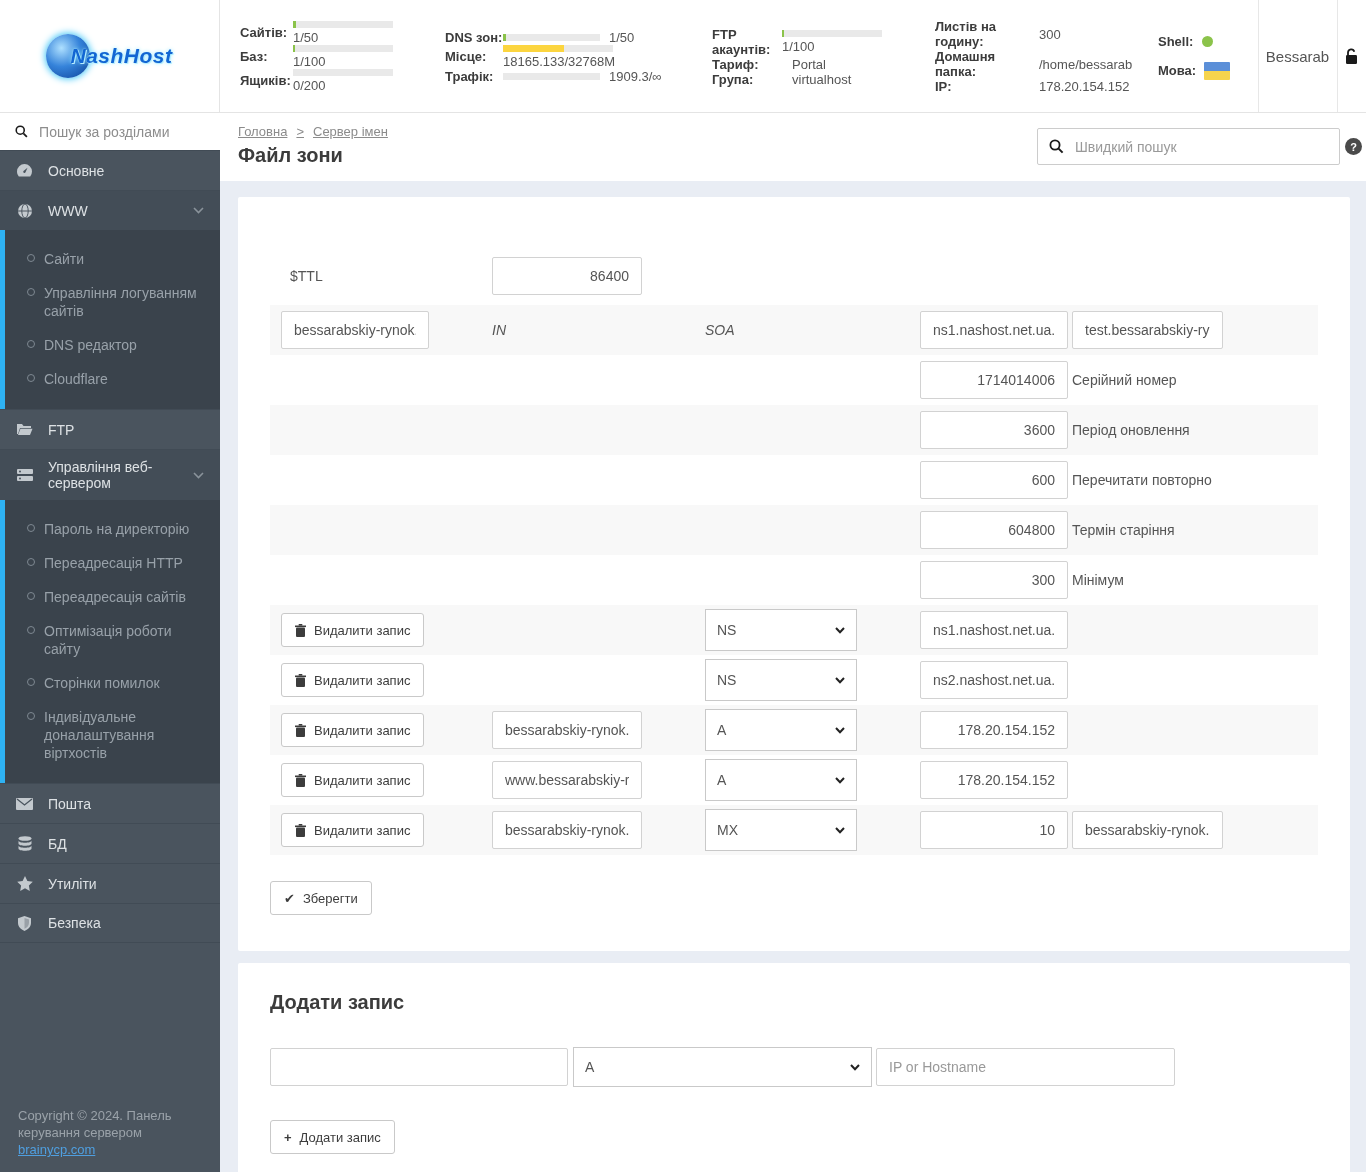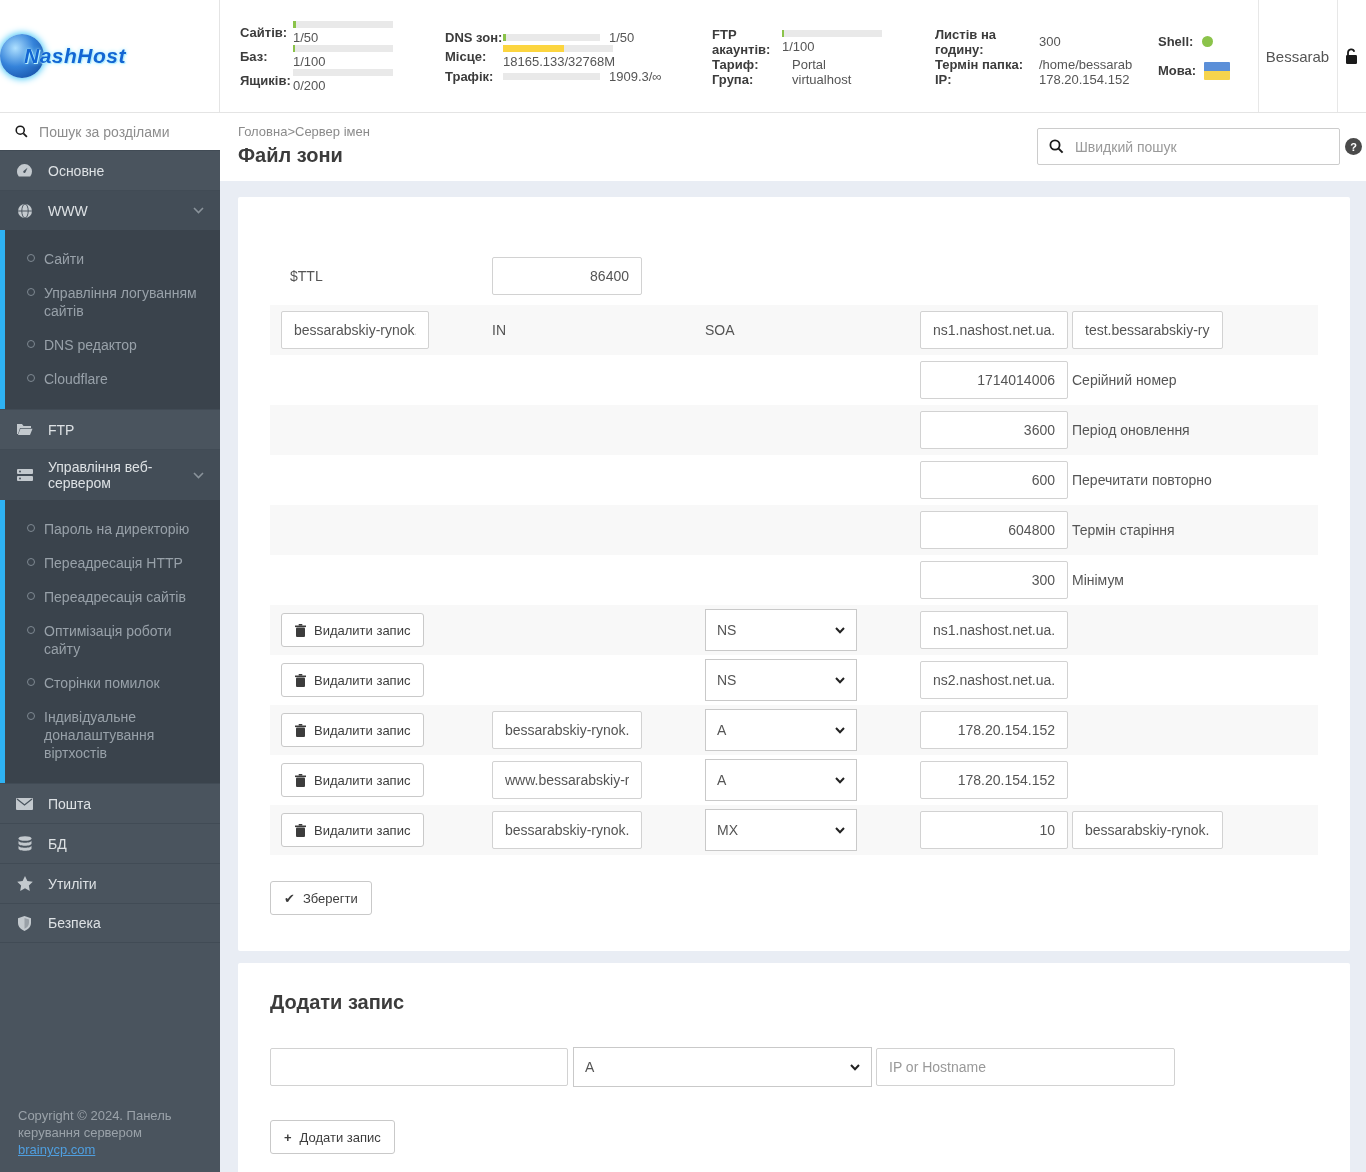--- a/index.html
+++ b/index.html
@@ -1,21 +1,21 @@
 <!DOCTYPE html>
 <html><head>
 <meta charset="utf-8">
 <style>
   * { margin:0; padding:0; box-sizing:border-box; }
   html,body { width:1366px; height:1172px; }
   body { font-family:"Liberation Sans", sans-serif; background:#e9edf4; overflow:hidden; }
   .page { display:grid; grid-template-columns:220px 1146px; grid-template-rows:113px 1059px; width:1366px; height:1172px; }
 
   
-  .logo-cell { background:#fff; border-right:1px solid #e4e4e4; border-bottom:1px solid #e4e4e4; display:flex; align-items:center; }
+  .logo-cell { background:#fff; border-right:1px solid #e4e4e4; border-bottom:1px solid #e4e4e4; display:flex; align-items:center; justify-content:center; }
   .logo { display:flex; align-items:center; cursor:pointer; }
   .logo-globe { width:44px; height:44px; border-radius:50%; flex:none;
     background:radial-gradient(circle at 35% 32%, #aee0ff 0%, #3583da 45%, #0a3f96 100%);
     box-shadow:0 0 7px 1px #3ec6f8; }
   .logo-text { margin-left:-20px; font-size:21px; font-weight:bold; font-style:italic; color:#1266d3;
     text-shadow:0 0 4px #8fe7ff, 0 0 1px #ffffff, 1px 1px 0 #bff0ff; letter-spacing:.5px; }
 
   
   .header { background:#fff; border-bottom:1px solid #e4e4e4; position:relative; font-size:13px; }
   .hgroup { position:absolute; top:0; height:113px; display:flex; flex-direction:column; justify-content:center; }
@@ -43,21 +43,21 @@
   .chev { margin-left:auto; }
   .submenu { background:#3a434c; border-left:5px solid #2eb2f3; padding:12px 0 13px; }
   .submenu-item { display:flex; gap:9px; padding:8px 14px 8px 22px; color:#98a1a9; font-size:14px; line-height:18px; cursor:pointer; align-items:flex-start; }
   .bullet { width:8px; height:8px; border:1px solid #7e8891; border-radius:50%; flex:none; margin-top:4px; }
   .side-footer { margin-top:auto; padding:0 18px 14px; font-size:13px; color:#9aa2a9; line-height:17px; }
   .side-footer a { color:#4f9fe0; cursor:pointer; text-decoration:underline; }
 
   
   .main { display:flex; flex-direction:column; background:#e9edf4; overflow:hidden; }
   .topbar { background:#fff; height:68px; padding:11px 16px 0 18px; position:relative; flex:none; }
-  .breadcrumb { font-size:13px; color:#8b8b8b; display:flex; align-items:center; }
+  .breadcrumb { font-size:13px; color:#8b8b8b; display:flex; gap:9px; align-items:center;text-decoration:underline; }
   .breadcrumb .crumb { cursor:pointer; }
   .page-title { font-size:20px; font-weight:bold; color:#3c3c3c; margin-top:5px; }
   .quick-search { position:absolute; right:26px; top:15px; width:303px; height:37px; border:1px solid #ccc; border-radius:2px; display:flex; align-items:center; padding:0 11px; gap:11px; background:#fff; }
   .quick-search input { border:none; outline:none; flex:1; font-size:14px; color:#555; font-family:inherit; }
   .quick-search input::placeholder { color:#999; }
   .help-circle { position:absolute; right:4px; top:25px; width:17px; height:17px; border-radius:50%; background:#4a4a4a; color:#fff; font-size:11px; font-weight:bold; display:flex; align-items:center; justify-content:center; cursor:pointer; }
 
   .content { padding:16px 16px 0 18px; flex:1; overflow:hidden; }
   .card { background:#fff; border-radius:2px; }
   .card1 { padding:28px 32px 36px; }
@@ -67,21 +67,21 @@
   .zone-table { margin-top:22px; }
   .ttl-row { position:relative; height:58px; }
   .ttl-label { position:absolute; left:20px; top:50%; transform:translateY(-50%); font-size:14px; color:#555; }
   .zrow { position:relative; height:50px; }
   .zrow.stripe { background:#f8f8f8; }
   .zcell { position:absolute; top:50%; transform:translateY(-50%);text-align:right; }
   .c1 { left:11px; } .c2 { left:222px; } .c3 { left:435px; } .c4 { left:650px; } .c5 { left:802px; }
   input.zi { height:38px; border:1px solid #d2d2d2; border-radius:2px; font-size:14px; color:#555; padding:0 12px; background:#fff; font-family:inherit; outline:none; }
   input.zi::placeholder { color:#999; }
   .w148 { width:148px; } .w150 { width:150px; } .w151 { width:151px; }
-  .plain { font-size:14px; color:#555; }
+  .plain { font-size:14px; color:#555;font-style:italic; }
   .param-label { font-size:14px; color:#555; white-space:nowrap; }
   .btn { display:inline-flex; align-items:center; gap:8px; height:34px; padding:0 13px; background:#fff; border:1px solid #c9c9c9; border-radius:3px; font-size:13px; color:#3c3c3c; cursor:pointer; font-family:inherit; white-space:nowrap; }
   .btn .glyph { font-size:13px; line-height:1; }
   .sel { width:152px; height:42px; border:1px solid #c9c9c9; border-radius:0; background:#fff; display:flex; align-items:center; justify-content:space-between; padding:0 11px; font-size:14px; color:#555; cursor:pointer; }
   .save-row { margin-top:26px; }
 
   .add-form { position:relative; height:62px; margin-top:22px; }
   .afield { position:absolute; top:50%; transform:translateY(-50%); }
   .a1 { left:0; } .a2 { left:303px; } .a3 { left:606px; }
   .aw { width:298px; }
@@ -179,21 +179,21 @@
         <div class="hvalue" style="margin-left:10px;">virtualhost</div>
       </div>
     </div>
 
     <div class="hgroup" style="left:715px;">
       <div class="hrow">
         <div class="hlabel" style="width:90px;">Листів на годину:</div>
         <div class="hvalue" style="margin-left:14px;">300</div>
       </div>
       <div class="hrow">
-        <div class="hlabel" style="width:90px;">Термін папка:</div>
+        <div class="hlabel" style="width:90px;">Домашня папка:</div>
         <div class="hvalue" style="margin-left:14px;">/home/bessarab</div>
       </div>
       <div class="hrow">
         <div class="hlabel" style="width:90px;">IP:</div>
         <div class="hvalue" style="margin-left:14px;">178.20.154.152</div>
       </div>
     </div>
 
     <div class="hgroup" style="left:938px; gap:13px;">
       <div class="hrow">

